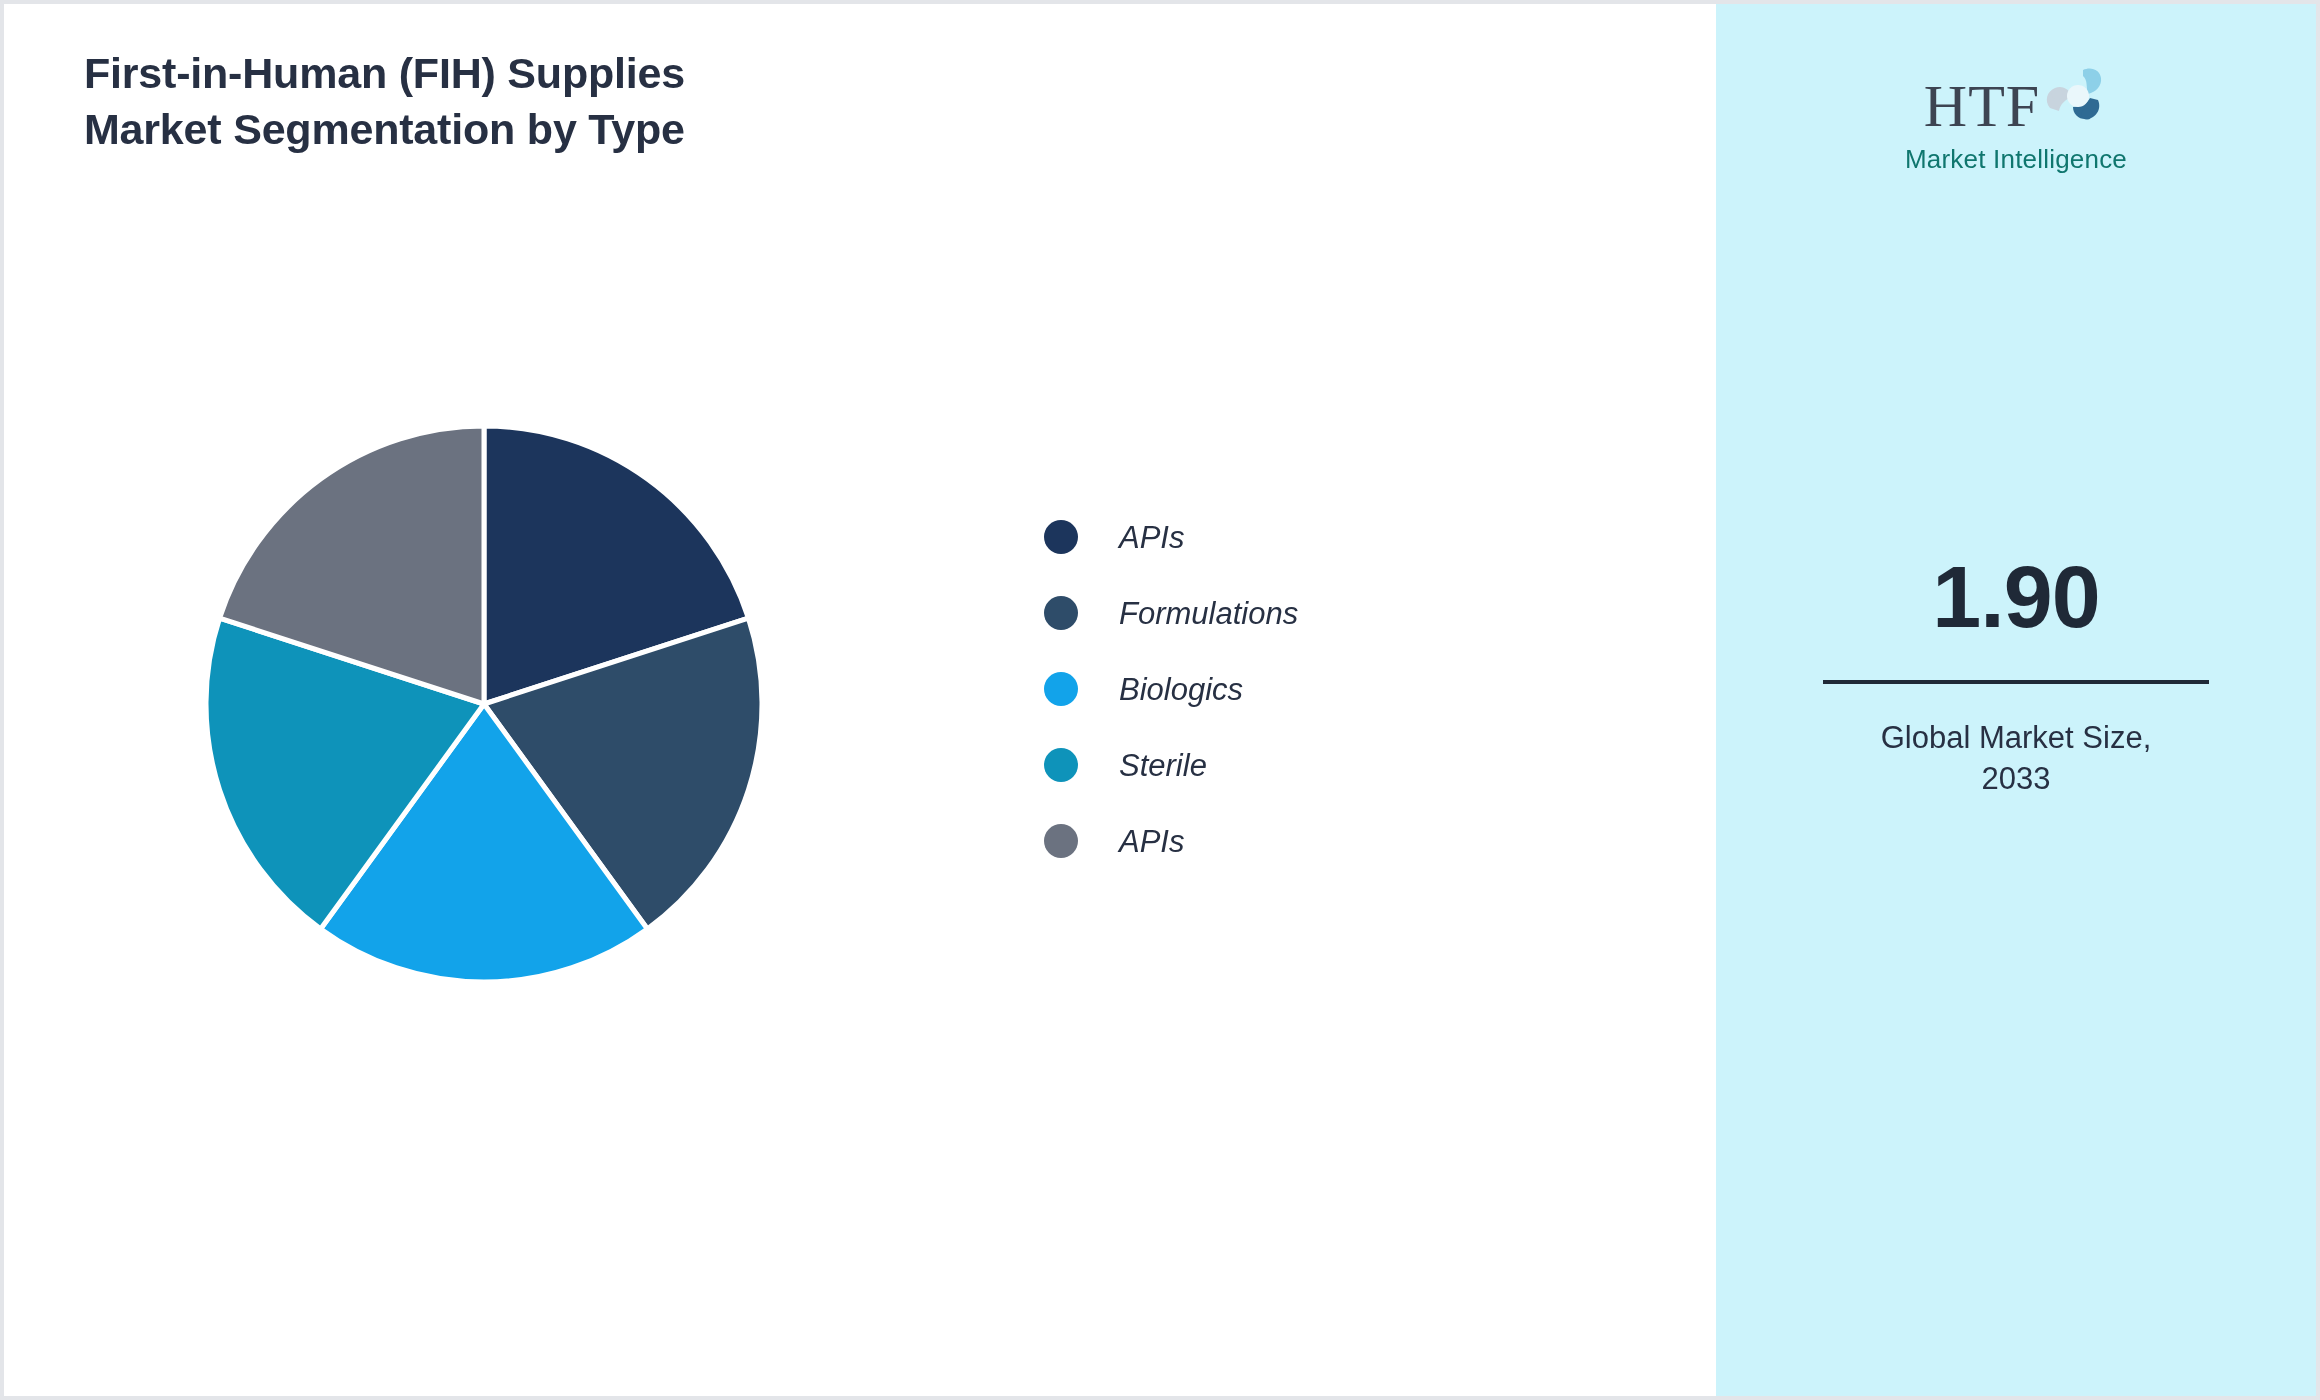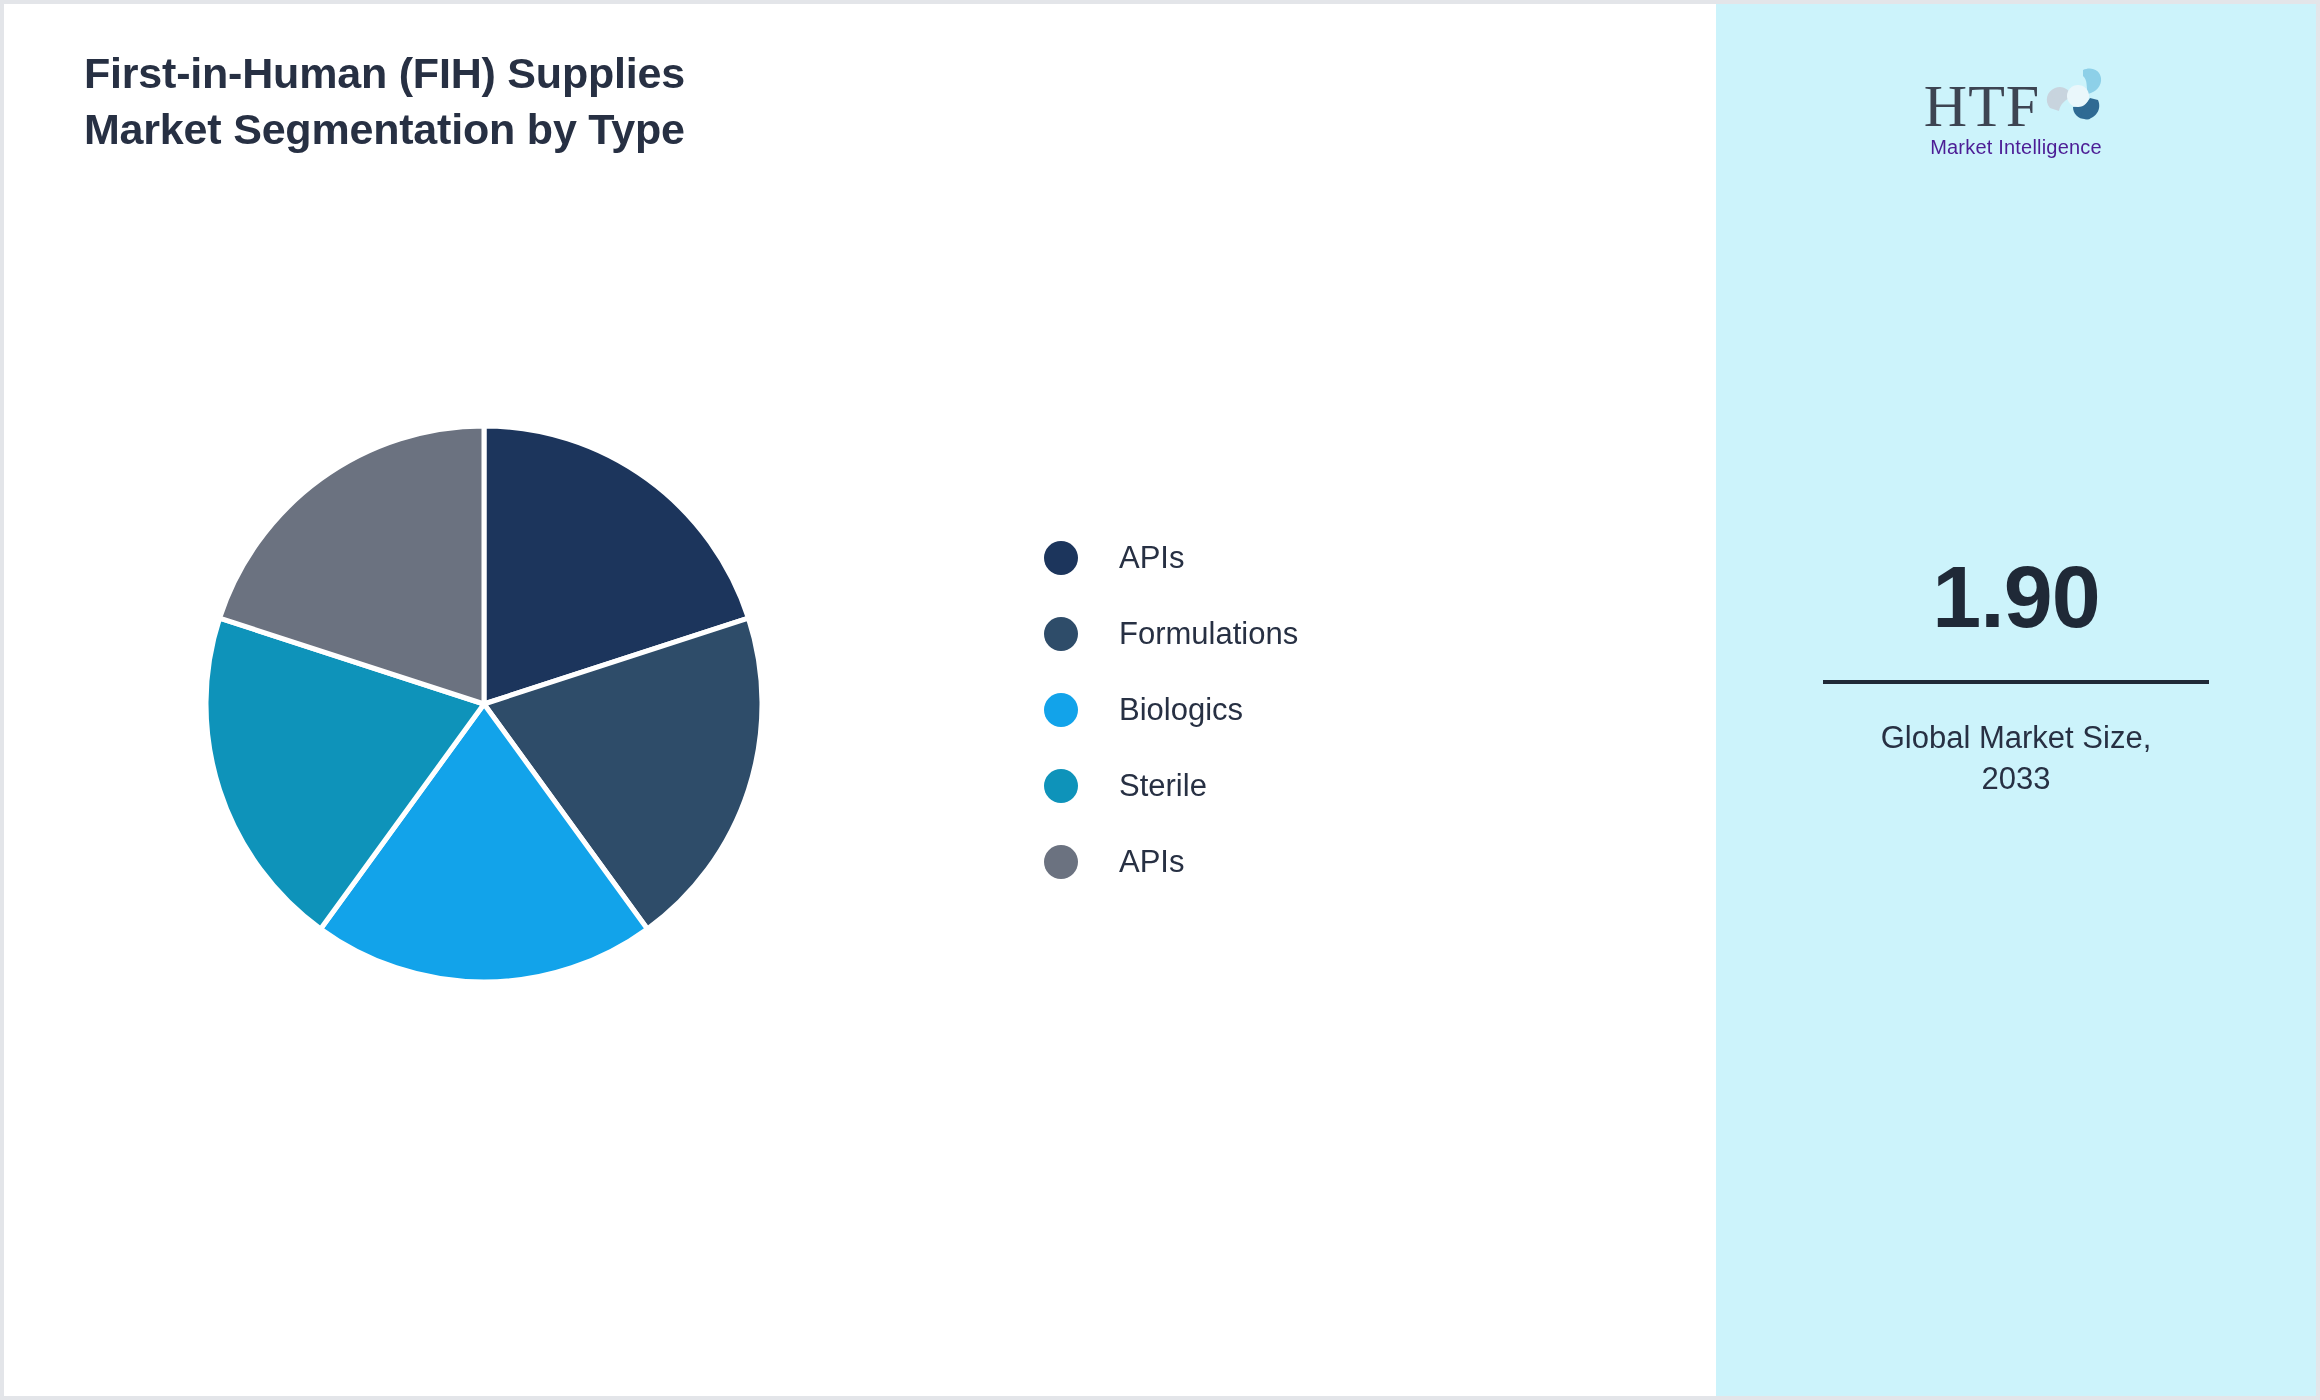--- a/index.html
+++ b/index.html
@@ -61,22 +61,22 @@
 
   
   #legend {
     position: absolute;
     left: 1040px;
     top: 516px;
     width: 420px;
   }
   .legend-item {
     display: flex;
-    align-items: center;
     height: 76px;
+    font-style: italic;
   }
   .legend-swatch {
     width: 34px;
     height: 34px;
     border-radius: 50%;
     flex: 0 0 34px;
   }
   .legend-label {
     margin-left: 41px;
     font-size: 31px;
@@ -113,23 +113,23 @@
     font-size: 60px;
     line-height: 0.92;
     color: #3d4452;
     letter-spacing: 1px;
   }
   #brand-logo .logo-mark {
     margin-left: 2px;
     margin-bottom: 4px;
   }
   #brand-logo .logo-sub {
-    margin-top: 2px;
-    font-size: 20px;
-    color: #4c1d95;
+    margin-top: 10px;
+    font-size: 26px;
+    color: #0f766e;
     letter-spacing: 0.2px;
   }
 
   #stat-block {
     position: absolute;
     left: 50%;
     top: 545px;
     transform: translateX(-50%);
     width: 400px;
     text-align: center;

